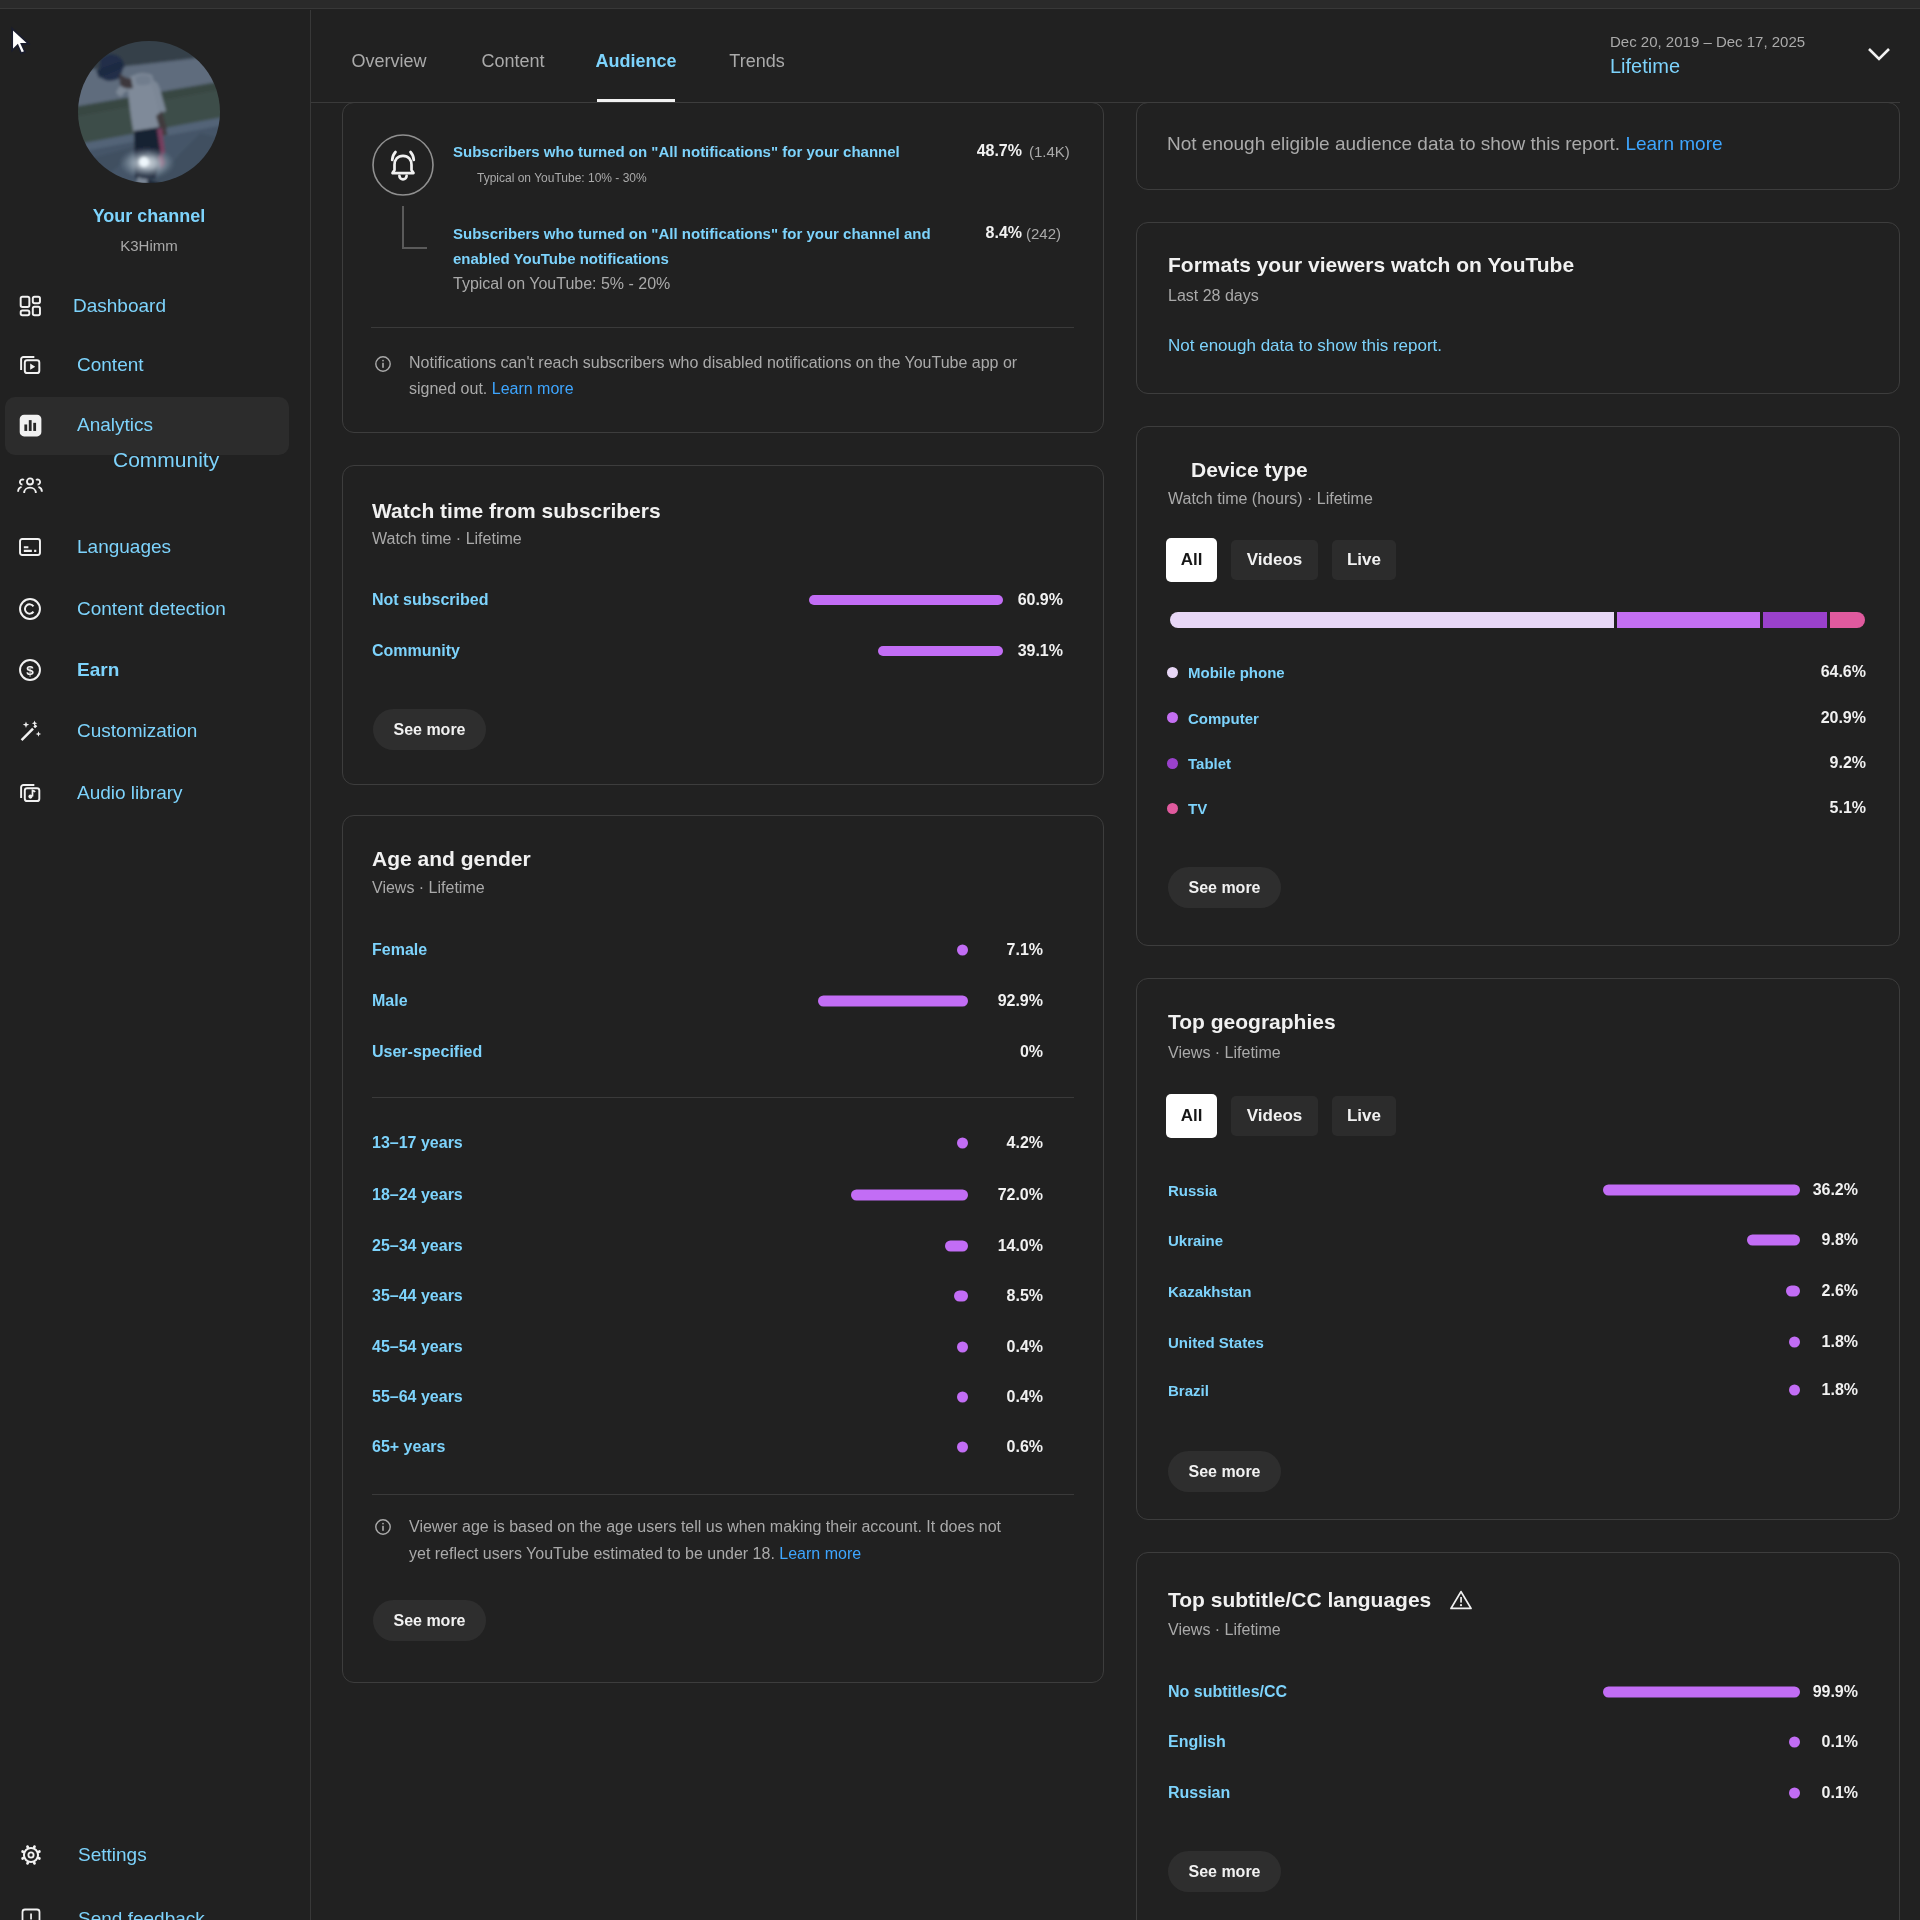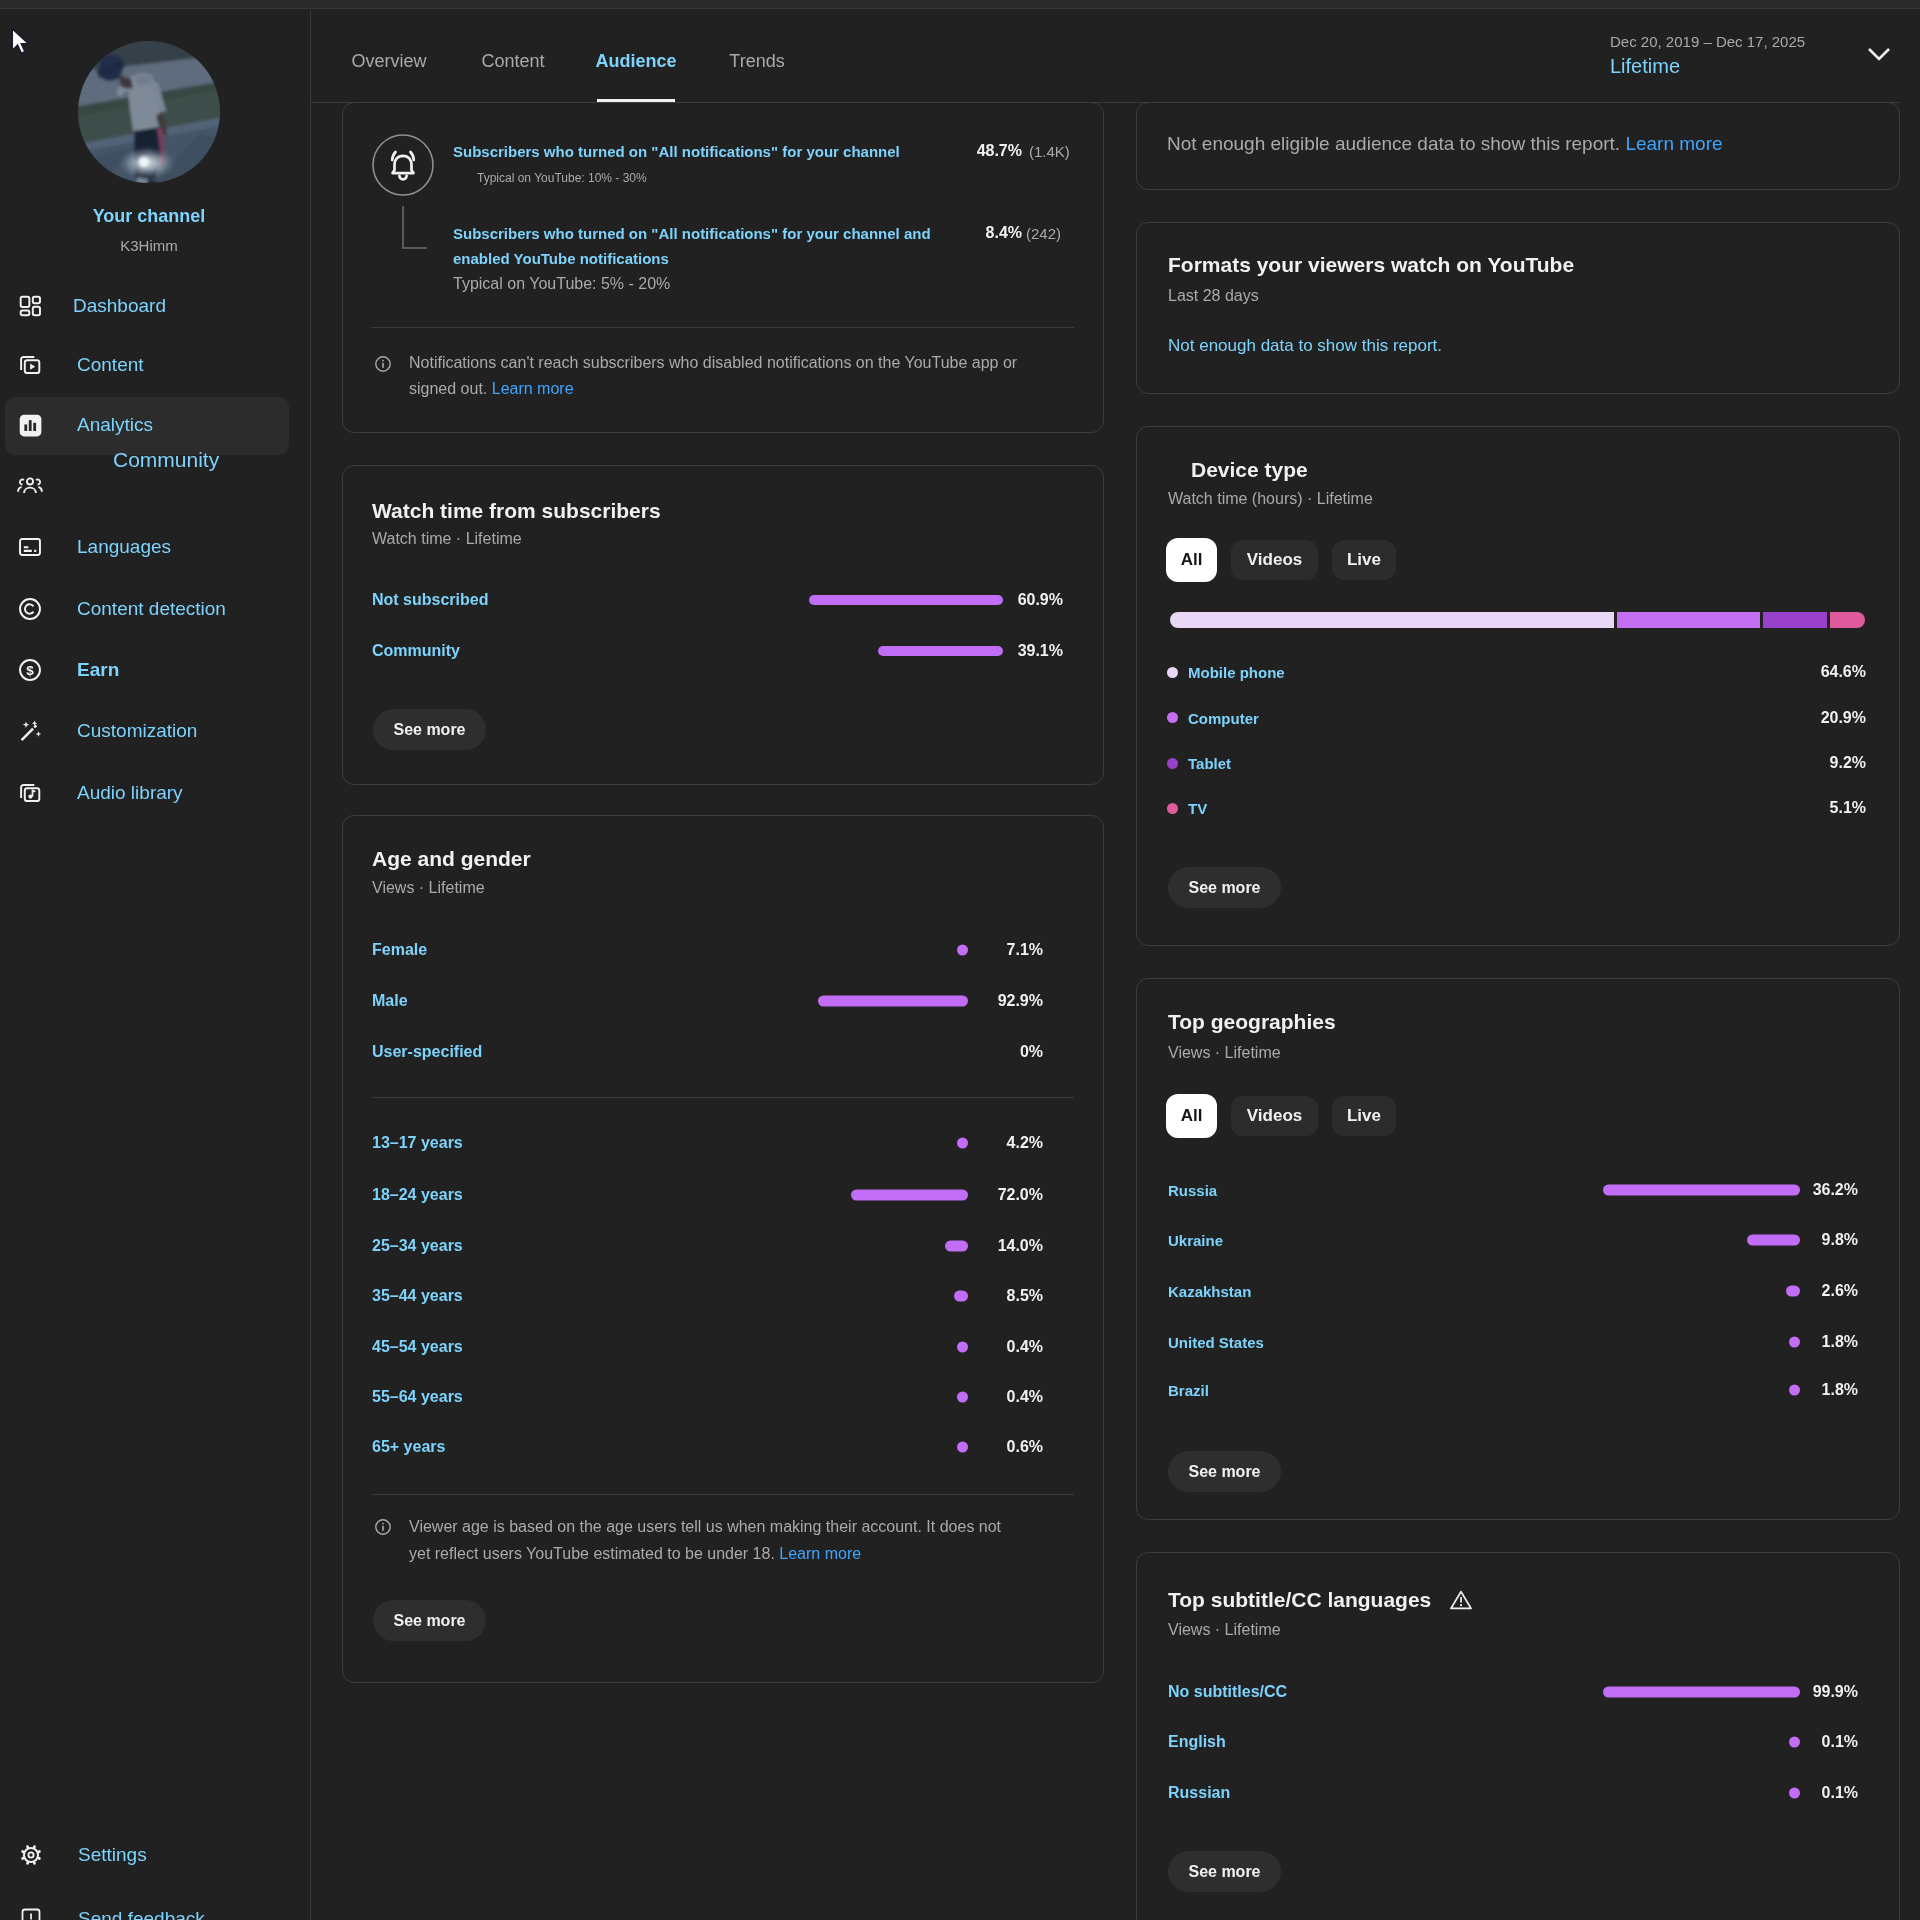--- a/index.html
+++ b/index.html
@@ -8,21 +8,21 @@
   .abs { position:absolute; }
   .t { position:absolute; white-space:nowrap; color:#7dd3fc; }
   .vc { transform:translateY(-50%); }
   .rt { position:absolute; white-space:nowrap; color:#f1f1f1; transform:translate(-100%,-50%); }
   .gray { color:#aaaaaa; }
   .blue { color:#3ea6ff; }
   .card { position:absolute; border:1px solid #3d3d3d; border-radius:12px; }
   .bar { position:absolute; background:#c26df5; border-radius:6px; transform:translateY(-50%); }
   .pill { position:absolute; background:#2e2e2e; border-radius:21px; color:#f1f1f1;
     font-size:16px; font-weight:700; text-align:center; }
-  .chip { position:absolute; background:#2c2c2c; border-radius:12px; color:#f1f1f1;
+  .chip { position:absolute; background:#2c2c2c; border-radius:5px; color:#f1f1f1;
     font-size:17px; font-weight:700; text-align:center; line-height:40px; height:40px; }
   .chip.on { background:#ffffff; color:#161616; }
   .divline { position:absolute; height:1px; background:#3a3a3a; }
   .ctitle { position:absolute; white-space:nowrap; color:#f1f1f1; font-size:21px; font-weight:700;
     transform:translateY(-50%); }
   .csub { position:absolute; white-space:nowrap; color:#aaaaaa; font-size:16px;
     transform:translateY(-50%); }
   .lbl { font-size:16px; font-weight:700; }
   .val { font-size:16px; font-weight:700; }
   .lbl15 { font-size:15px; font-weight:700; }

